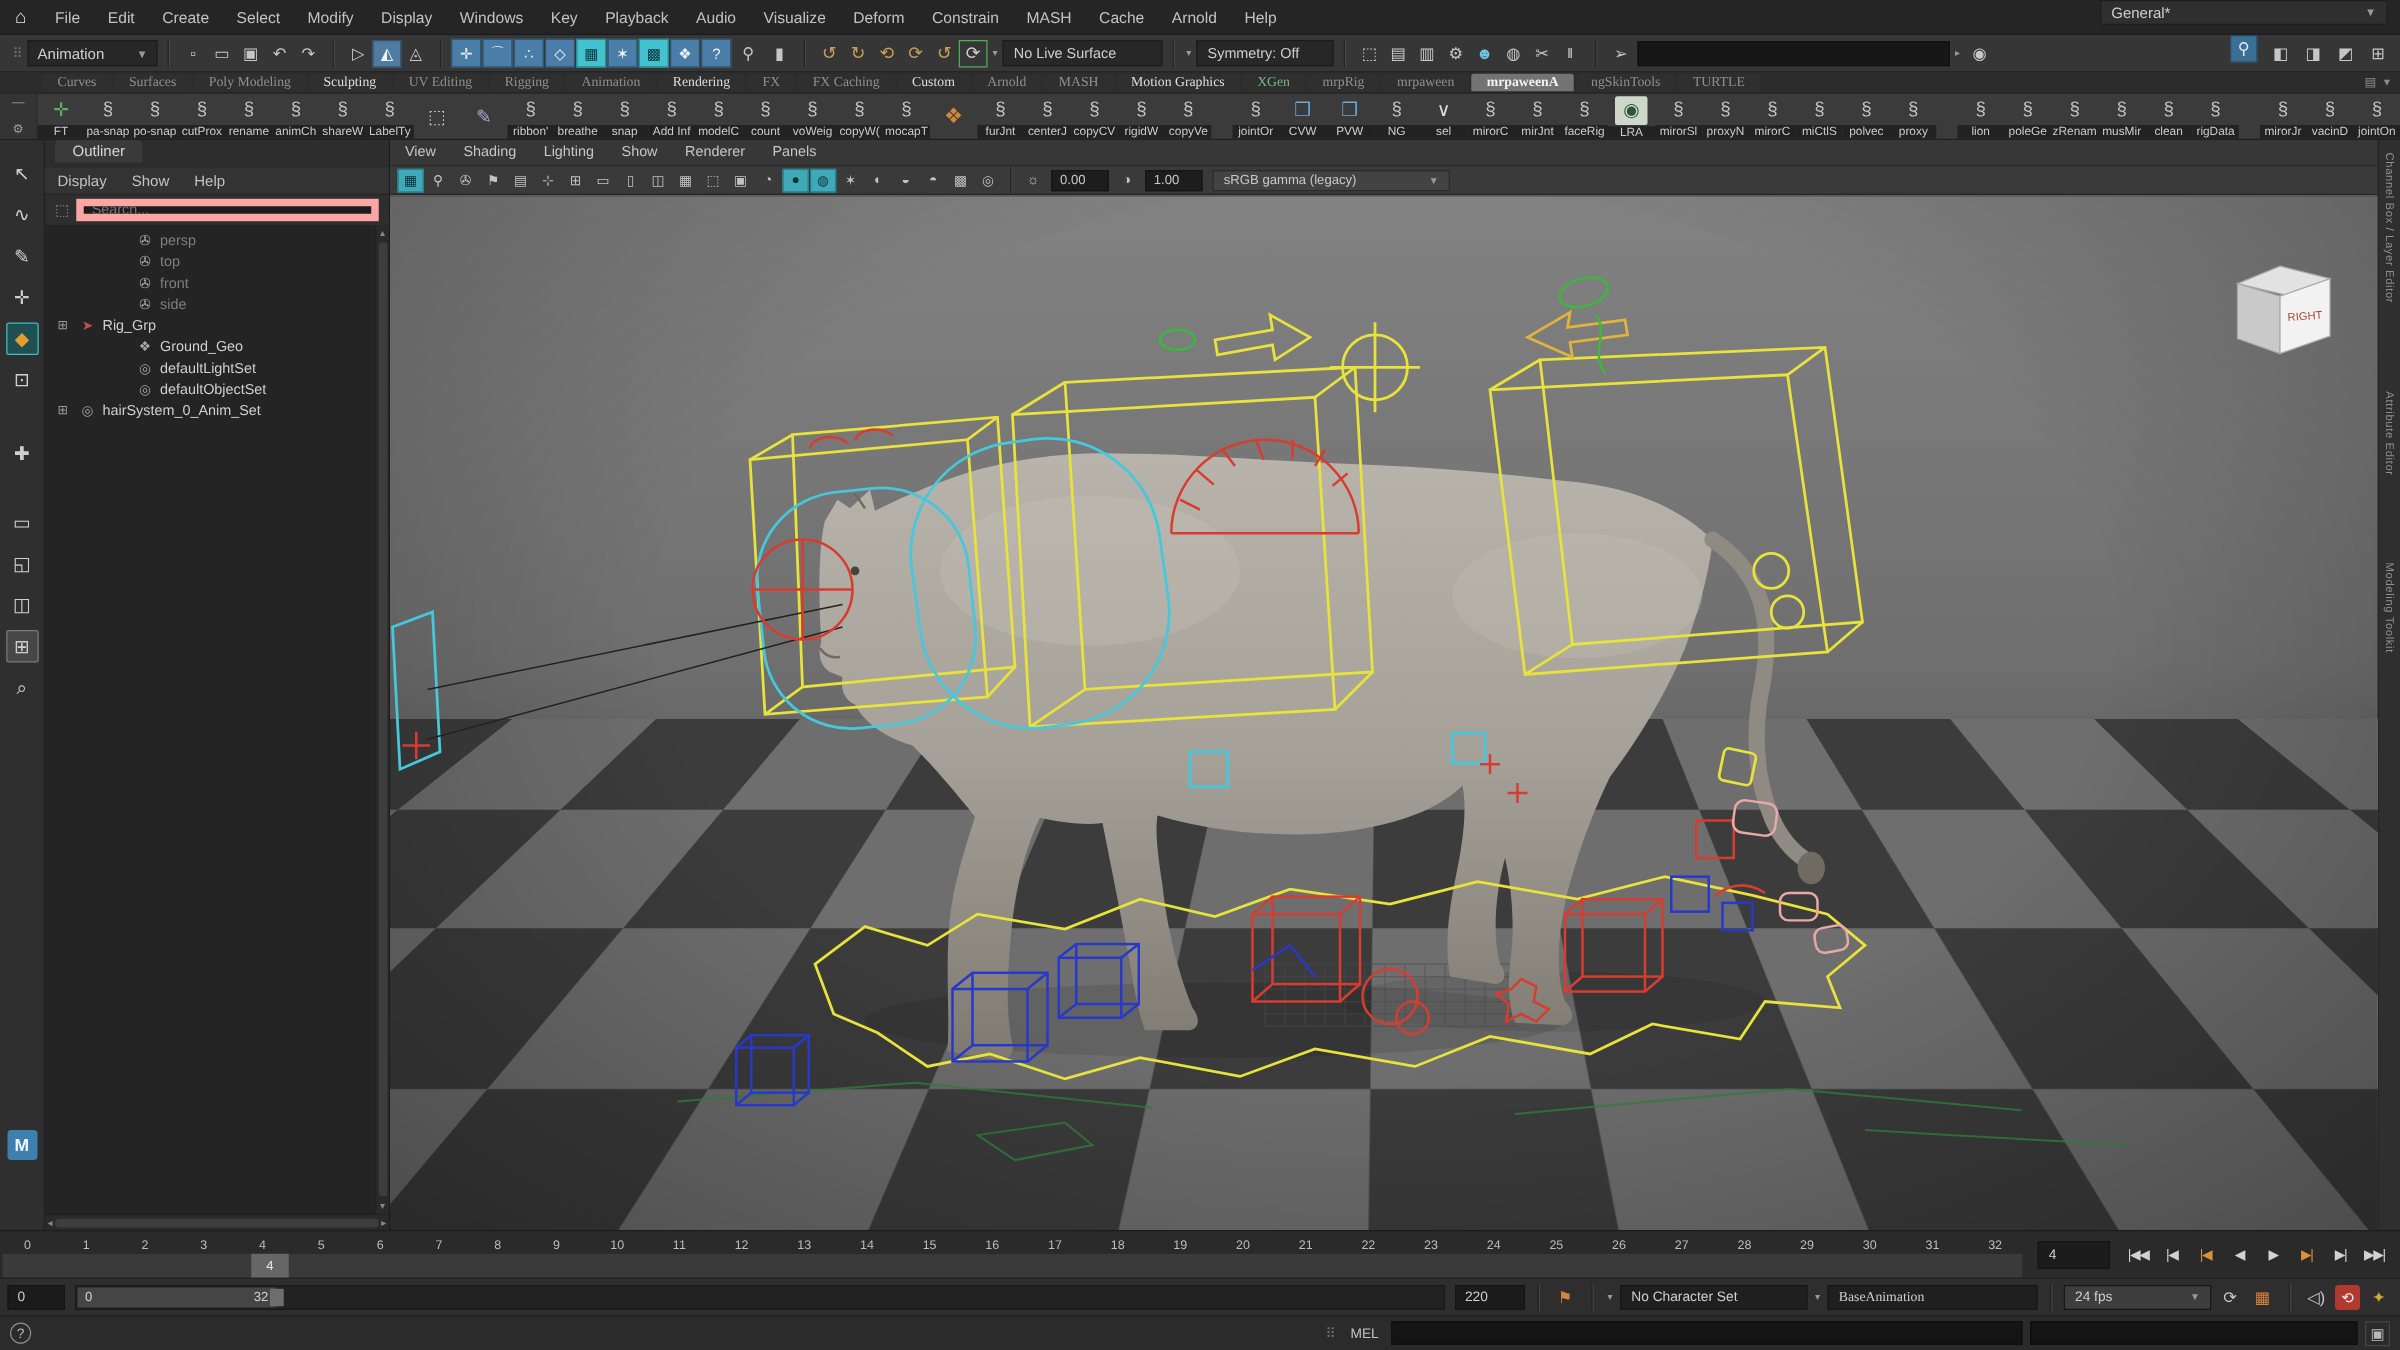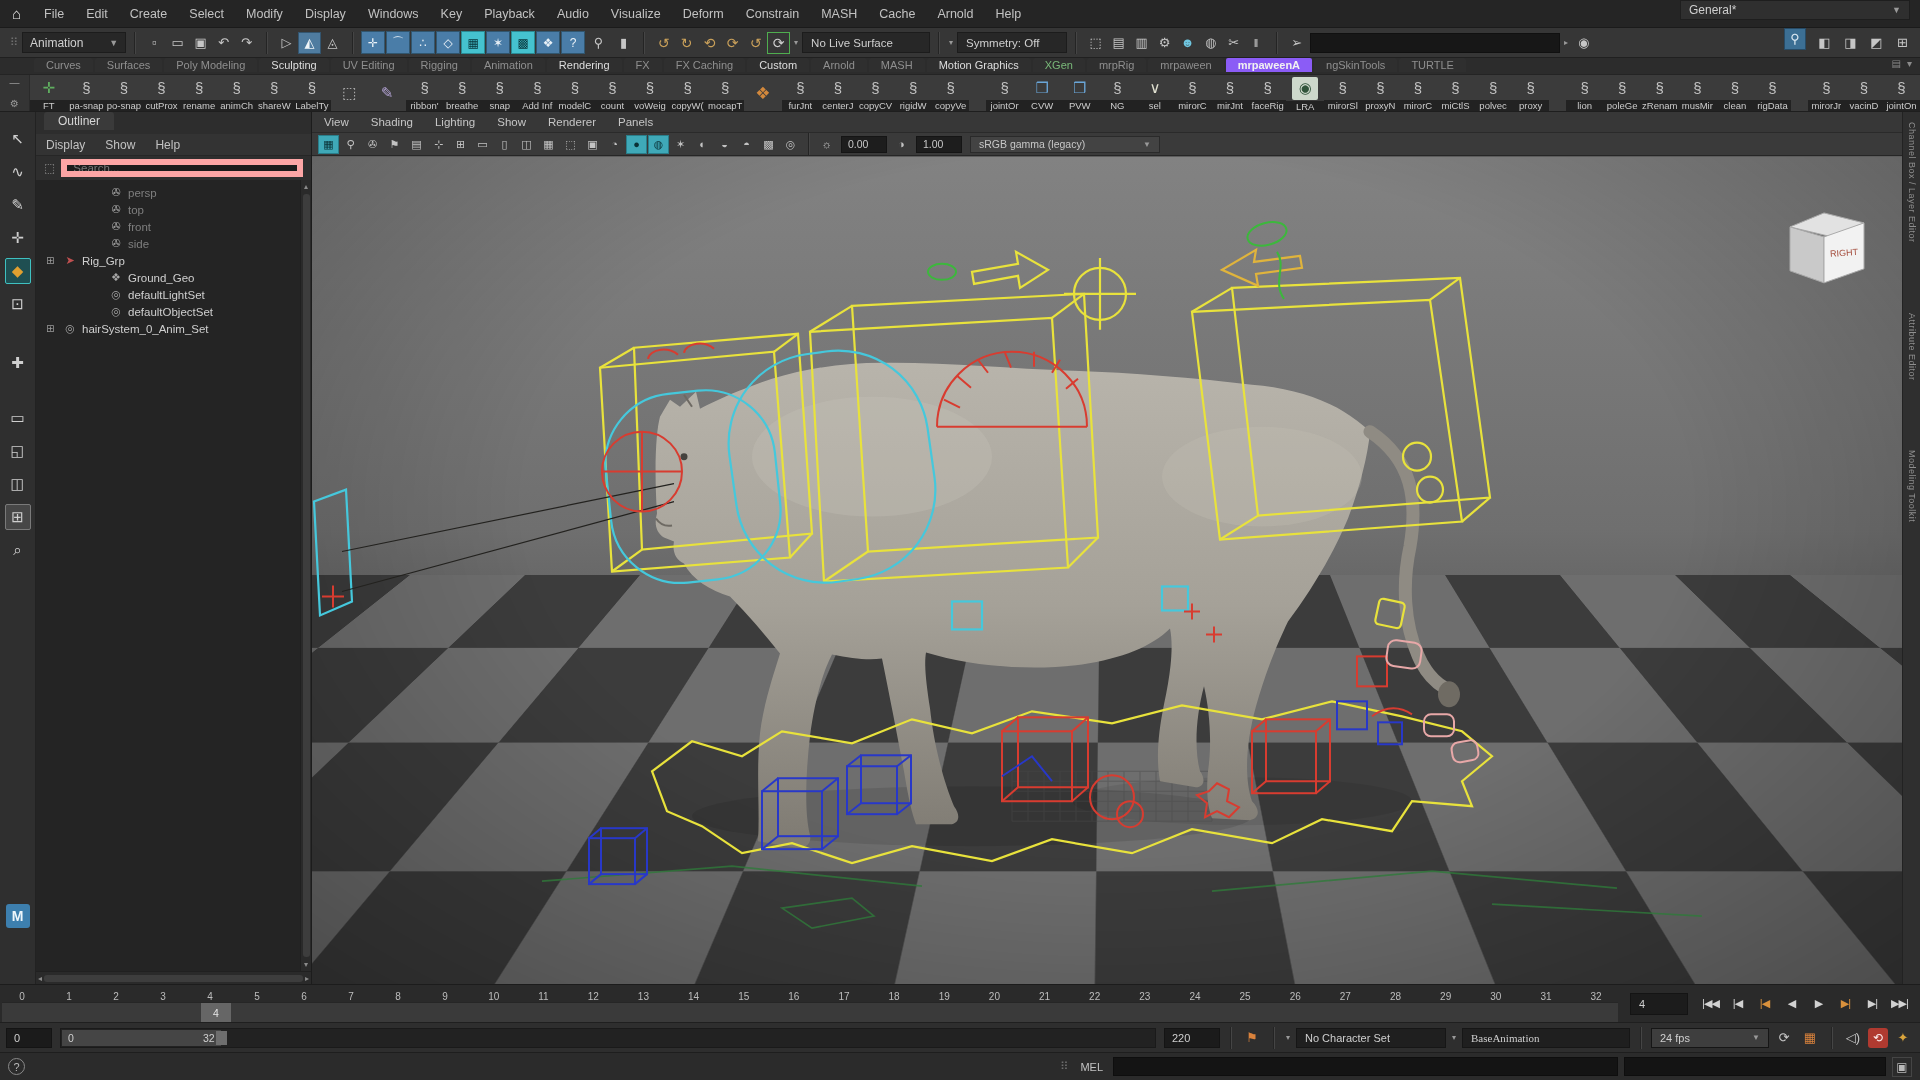--- a/index.html
+++ b/index.html
@@ -29,25 +29,25 @@
   .tile.teal{background:#45c2cf;border-color:#2a8a94;color:#08353a;}
   .rnd{width:23px;height:22px;display:flex;align-items:center;justify-content:center;font-size:14px;color:#c9a05a;}
   .rnd.greenbox{border:1px solid #4fae4f;color:#cfcfcf;}
   .sl-field{height:21px;background:#272727;border:1px solid #1c1c1c;display:flex;align-items:center;padding:0 8px;font-size:11.5px;color:#cfcfcf;}
   .ico.person{color:#6fc6e0;}
   .ico.pause{font-size:11px;color:#d8d8d8;letter-spacing:1px;}
   .sl-input{width:250px;height:20px;background:#171717;border:1px solid #101010;}
   .sl-right{margin-left:auto;display:flex;align-items:center;gap:3px;}
 
   
-  .shelftabs{height:17px;background:#2c2c2c;display:flex;align-items:flex-start;padding:0 4px 0 34px;border-bottom:1px solid #242424;}
+  .shelftabs{height:17px;background:#2c2c2c;display:flex;align-items:center;padding:0 4px 0 34px;border-bottom:1px solid #242424;font-family:Liberation Serif, serif;}
   .shelf-tab{font-size:11px;color:#8f8f8f;padding:1px 12px;background:#2f2f2f;margin-right:2px;border-radius:2px 2px 0 0;cursor:default;white-space:nowrap;}
   .shelf-tab.bright{color:#dedede;}
   .shelf-tab.green{color:#79b879;}
-  .shelf-tab.active{color:#f2f2f2;background:#8b5cf6;font-weight:bold;}
+  .shelf-tab.active{color:#f2f2f2;background:#737373;font-weight:bold;}
   .st-right{margin-left:auto;display:flex;gap:6px;color:#8a8a8a;font-size:10px;padding-right:4px;}
 
   
   .shelf{height:37px;background:#3b3b3b;display:flex;align-items:stretch;border-bottom:1px solid #1e1e1e;}
   .shelf-left{width:30px;display:flex;flex-direction:column;align-items:center;justify-content:space-between;padding:2px 0;color:#9a9a9a;background:#343434;border-right:1px solid #2a2a2a;}
   .shelf-left span{font-size:10px;}
   .shelf-strip{display:flex;align-items:stretch;overflow:hidden;flex:1;}
   .shelf-item{width:46px;display:flex;flex-direction:column;align-items:center;justify-content:flex-end;cursor:default;}
   .si-ico{flex:1;display:flex;align-items:center;justify-content:center;font-size:15px;color:#c4c4c4;}
   .si-label{font-size:9.5px;line-height:11px;background:#222222;color:#cccccc;width:100%;text-align:center;white-space:nowrap;overflow:hidden;}

